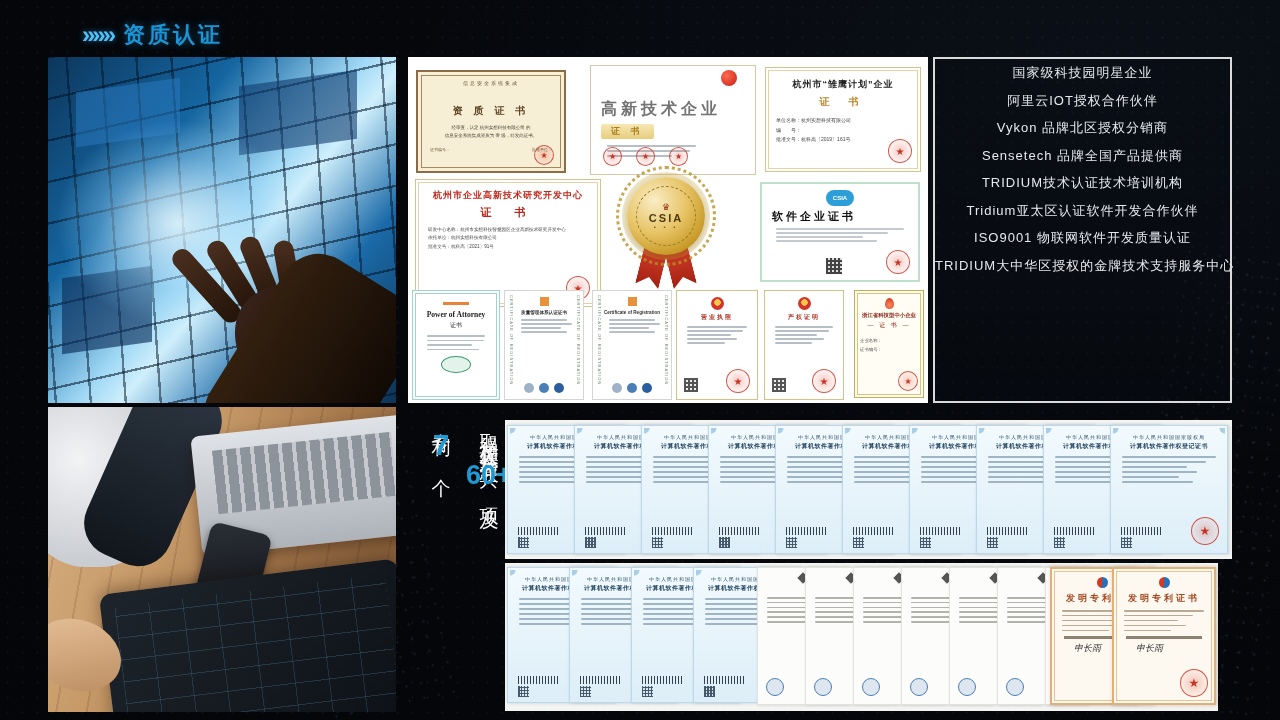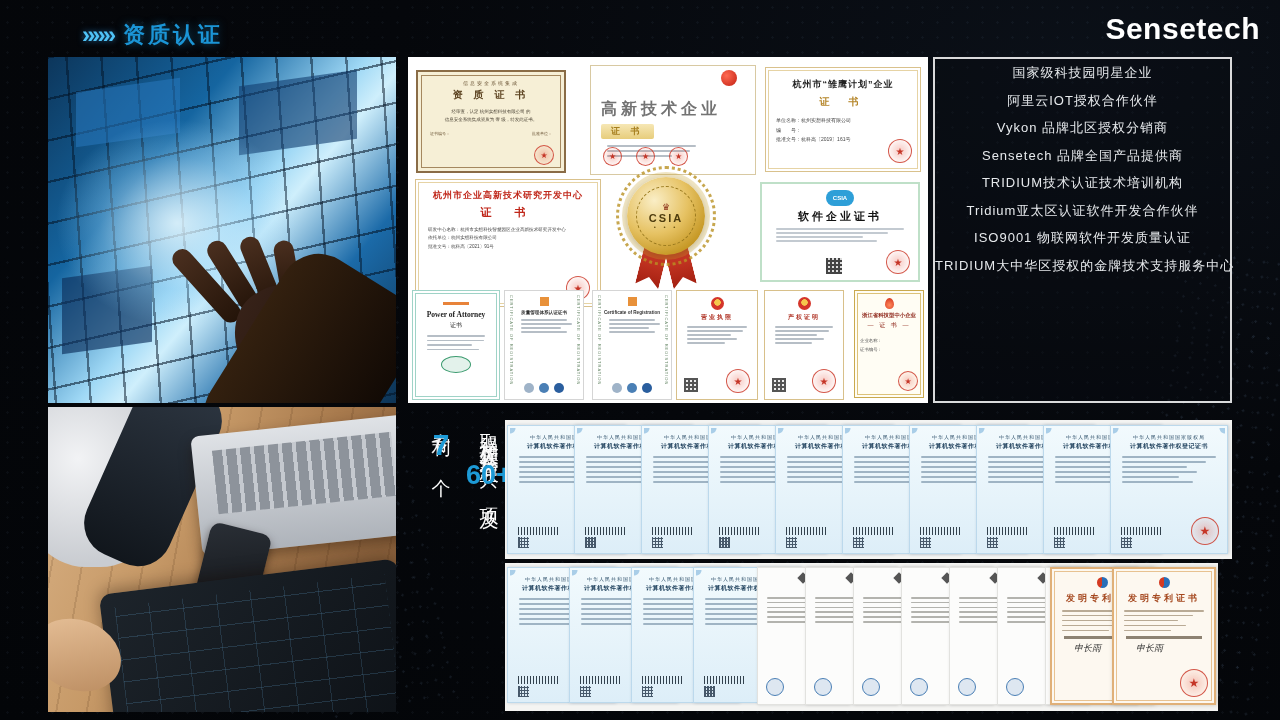--- a/index.html
+++ b/index.html
@@ -87,21 +87,21 @@
   .bars i:nth-child(4){width:74%;}
   .bars i:nth-child(5){width:56%;}
   .bars i:nth-child(6){width:70%;}
   .seal{display:flex;align-items:center;justify-content:center;border-radius:50%;
     color:#c53527;border:1.5px solid rgba(205,60,45,.85);
     background:radial-gradient(circle,rgba(230,80,60,.30),rgba(230,80,60,.06) 70%);}
 
   .cert-zizhi{left:8px;top:13px;width:150px;height:103px;background:#f6efd6;
     border:2px solid #8a6c46;box-shadow:inset 0 0 0 3px #f6efd6,inset 0 0 0 4px #a5885f;padding:8px 8px 4px;}
   .cz-head{font-size:5px;color:#6b5536;text-align:center;letter-spacing:2px;}
-  .cz-title{font-size:10px;font-weight:bold;color:#5d4422;text-align:center;letter-spacing:4px;margin-top:2px;}
+  .cz-title{font-size:10px;font-weight:bold;color:#5d4422;text-align:center;letter-spacing:4px;margin-top:18px;}
   .cz-body{font-size:4.5px;color:#4c4436;margin-top:6px;line-height:1.7;text-align:center;}
   .cz-foot{display:flex;justify-content:space-between;font-size:4px;color:#6b5536;margin-top:8px;padding:0 4px;}
   .cz-seal{position:absolute;right:10px;bottom:6px;width:18px;height:18px;font-size:8px;}
 
   .cert-gaoxin{left:182px;top:8px;width:166px;height:110px;border:1.5px solid #d8c9a2;padding:10px 10px 4px;}
   .cg-ribbon{position:absolute;right:18px;top:4px;width:16px;height:16px;border-radius:50%;
     background:radial-gradient(circle at 35% 35%,#ff6a52,#c21f12);}
   .cg-title{font-size:16px;font-weight:bold;color:#737373;letter-spacing:4px;margin-top:23px;}
   .cg-sub{display:inline-block;margin-top:3px;font-size:9px;font-weight:bold;color:#a77f1e;
     background:linear-gradient(180deg,#f6e7b5,#e7cd7c);padding:1px 10px;border-radius:2px;letter-spacing:4px;}
@@ -135,21 +135,21 @@
   .medal-word{font-size:11px;font-weight:bold;color:#4e3c0e;letter-spacing:2px;}
   .medal-dots{font-size:6px;color:#6b5415;letter-spacing:3px;}
   .ribbon{position:absolute;top:70px;width:24px;height:44px;background:linear-gradient(180deg,#d8432f,#a31f10);
     clip-path:polygon(0 0,100% 0,100% 100%,50% 78%,0 100%);}
   .ribbon-l{left:24px;transform:rotate(14deg);}
   .ribbon-r{left:52px;transform:rotate(-14deg);}
 
   .cert-ruanjian{left:352px;top:125px;width:160px;height:100px;border:2px solid #bfe0c8;padding:6px 10px;}
   .cr-badge{width:28px;height:16px;margin:0 auto;border-radius:9px;background:#2d9fd8;color:#fff;
     font-size:6px;font-weight:bold;text-align:center;line-height:16px;}
-  .cr-title{font-size:11px;font-weight:bold;color:#111;text-align:center;letter-spacing:3px;margin-top:3px;}
+  .cr-title{font-size:11px;font-weight:bold;color:#111;letter-spacing:3px;margin-top:3px;}
   .cr-bars{margin-top:4px;}
   .cr-bars i{height:1.5px;margin:2.5px 4px;background:#c3cad1;}
   .cr-qr{position:absolute;left:64px;bottom:6px;width:16px;height:16px;background:
     repeating-linear-gradient(0deg,#444 0 2px,transparent 2px 4px),
     repeating-linear-gradient(90deg,#444 0 2px,#ddd 2px 4px);}
   .cr-seal{position:absolute;right:8px;bottom:6px;width:22px;height:22px;font-size:10px;}
 
   .small-cert{top:233px;height:110px;position:absolute;box-sizing:border-box;background:#fff;}
   .cert-poa{left:4px;width:88px;border:4px double #9fd3c7;padding:8px 5px;}
   .poa-brand{width:26px;height:3px;background:#e8833a;margin:0 auto 5px;}
@@ -269,21 +269,20 @@
 
 <div class="slide">
   <div class="dots dots-all"></div>
   <div class="dots dots-right"></div>
   <div class="dots dots-left"></div>
 
   <div class="hdr-title">
     <span class="chev">»»»</span>
     <span class="hdr-text">资质认证</span>
   </div>
-  <div class="logo">Sensetech</div>
 
   <div class="photo photo-tech">
     <div class="pt-base"></div>
     <div class="pt-grid"></div>
     <div class="pt-tile1"></div>
     <div class="pt-tile2"></div>
     <div class="pt-tile3"></div>
     <div class="pt-glow"></div>
     <div class="hand">
       <div class="finger f1"></div>

